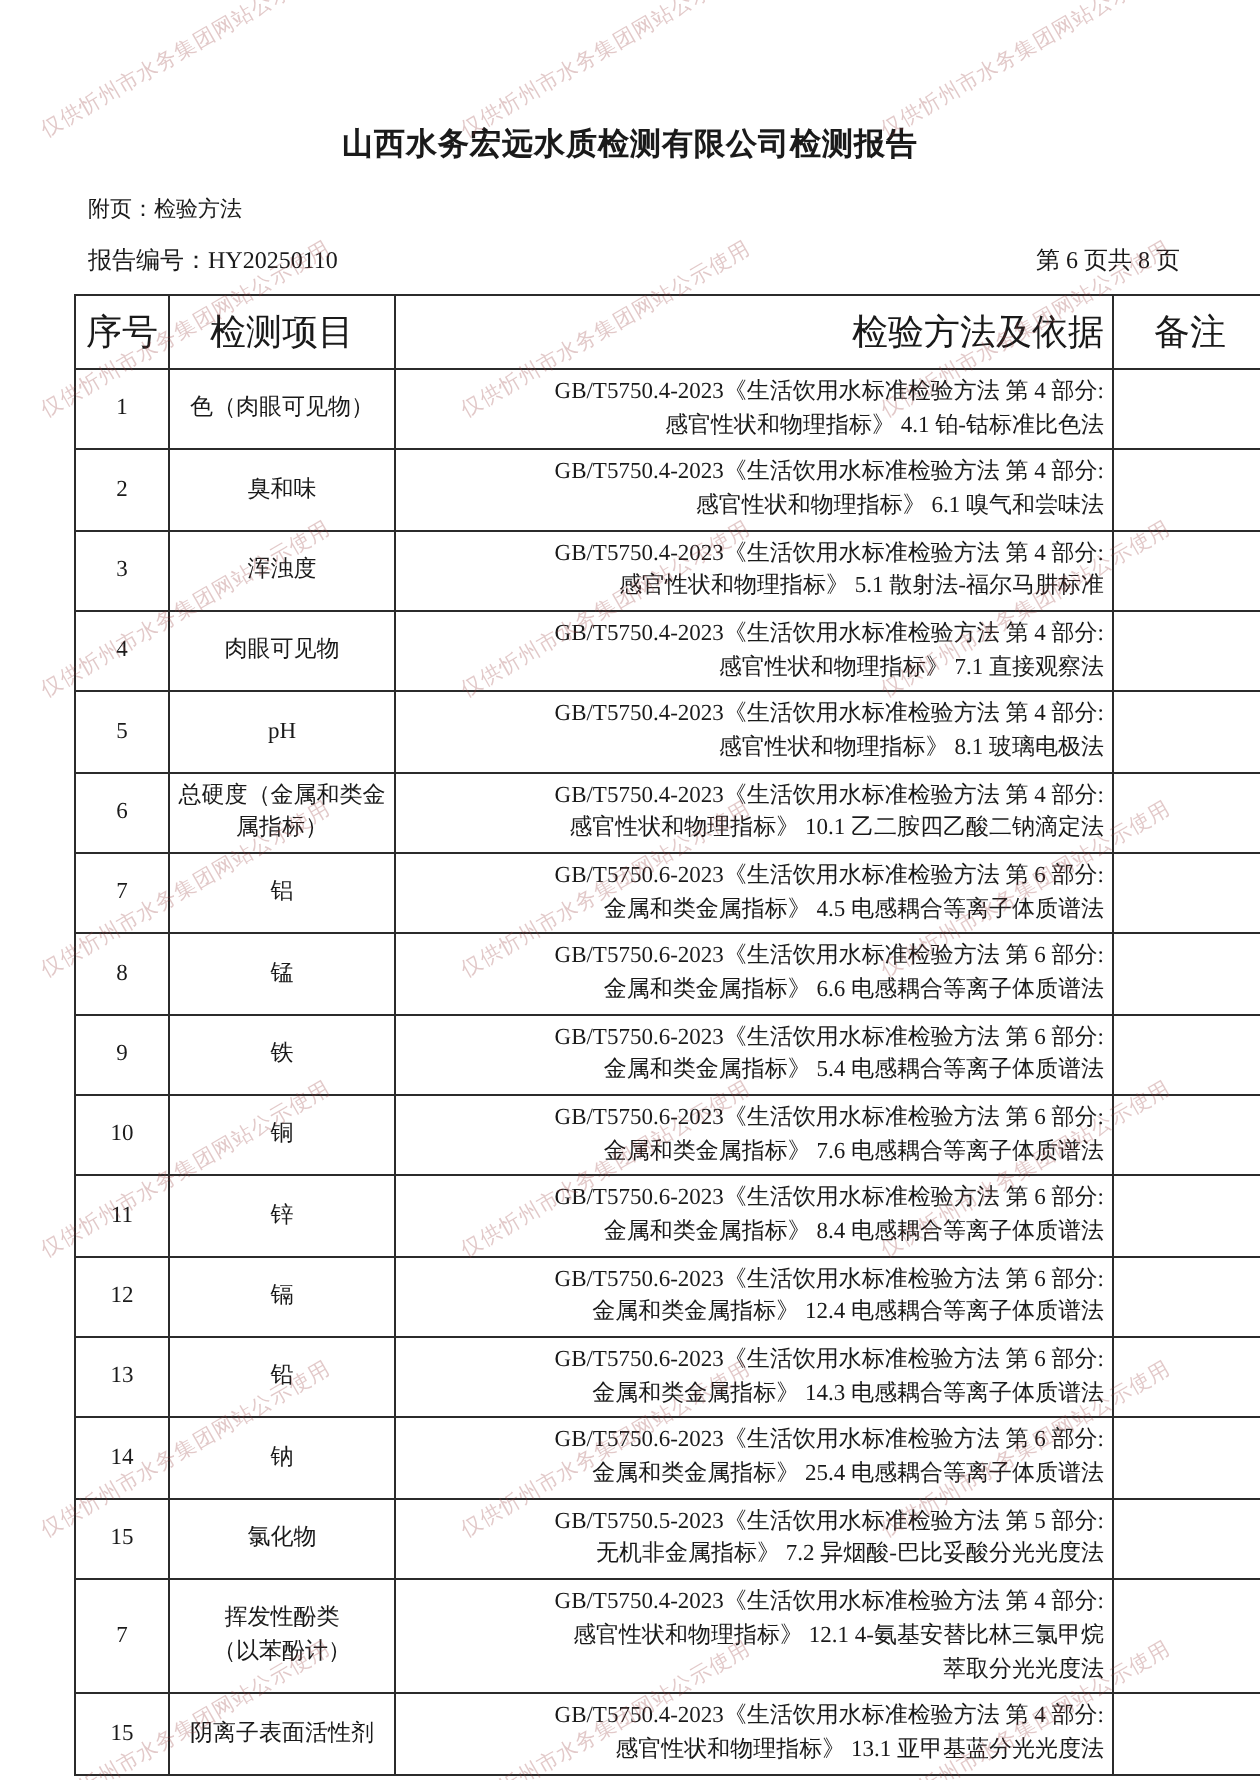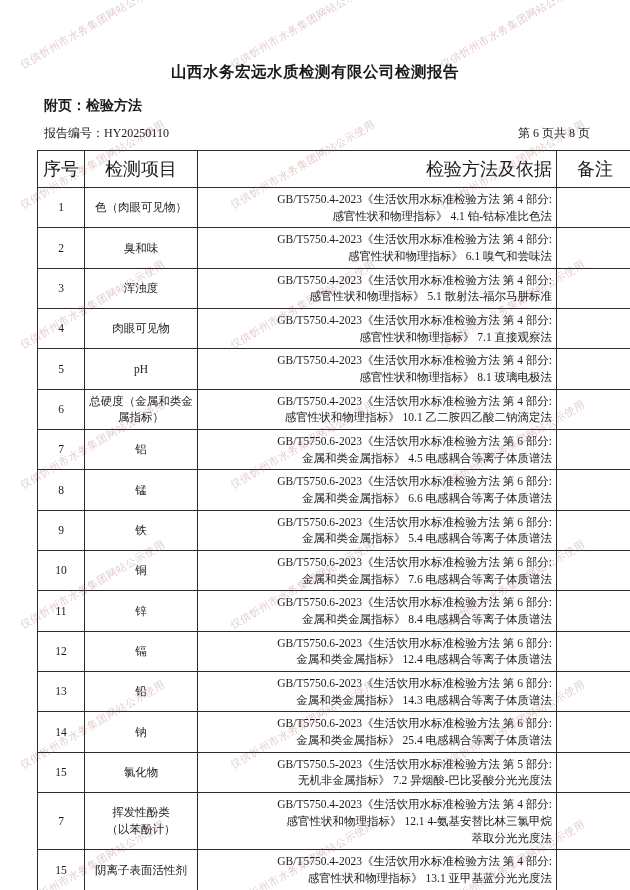--- a/index.html
+++ b/index.html
@@ -24,22 +24,22 @@
   }
   .doc-title {
     text-align: center;
     font-size: 15.5px;
     font-weight: bold;
     letter-spacing: 0.5px;
     margin: 0 0 14px 0;
     font-family: "Liberation Serif", serif;
   }
   .subtitle {
-    font-size: 14px;
-    font-weight: bold;
+    font-size: 11px;
+    font-weight: normal;
     margin: 0 0 10px 10px;
   }
   .meta-row {
     display: flex;
     justify-content: space-between;
     align-items: baseline;
     font-size: 12px;
     margin: 0 6px 8px 10px;
   }
   .meta-left, .meta-right {

